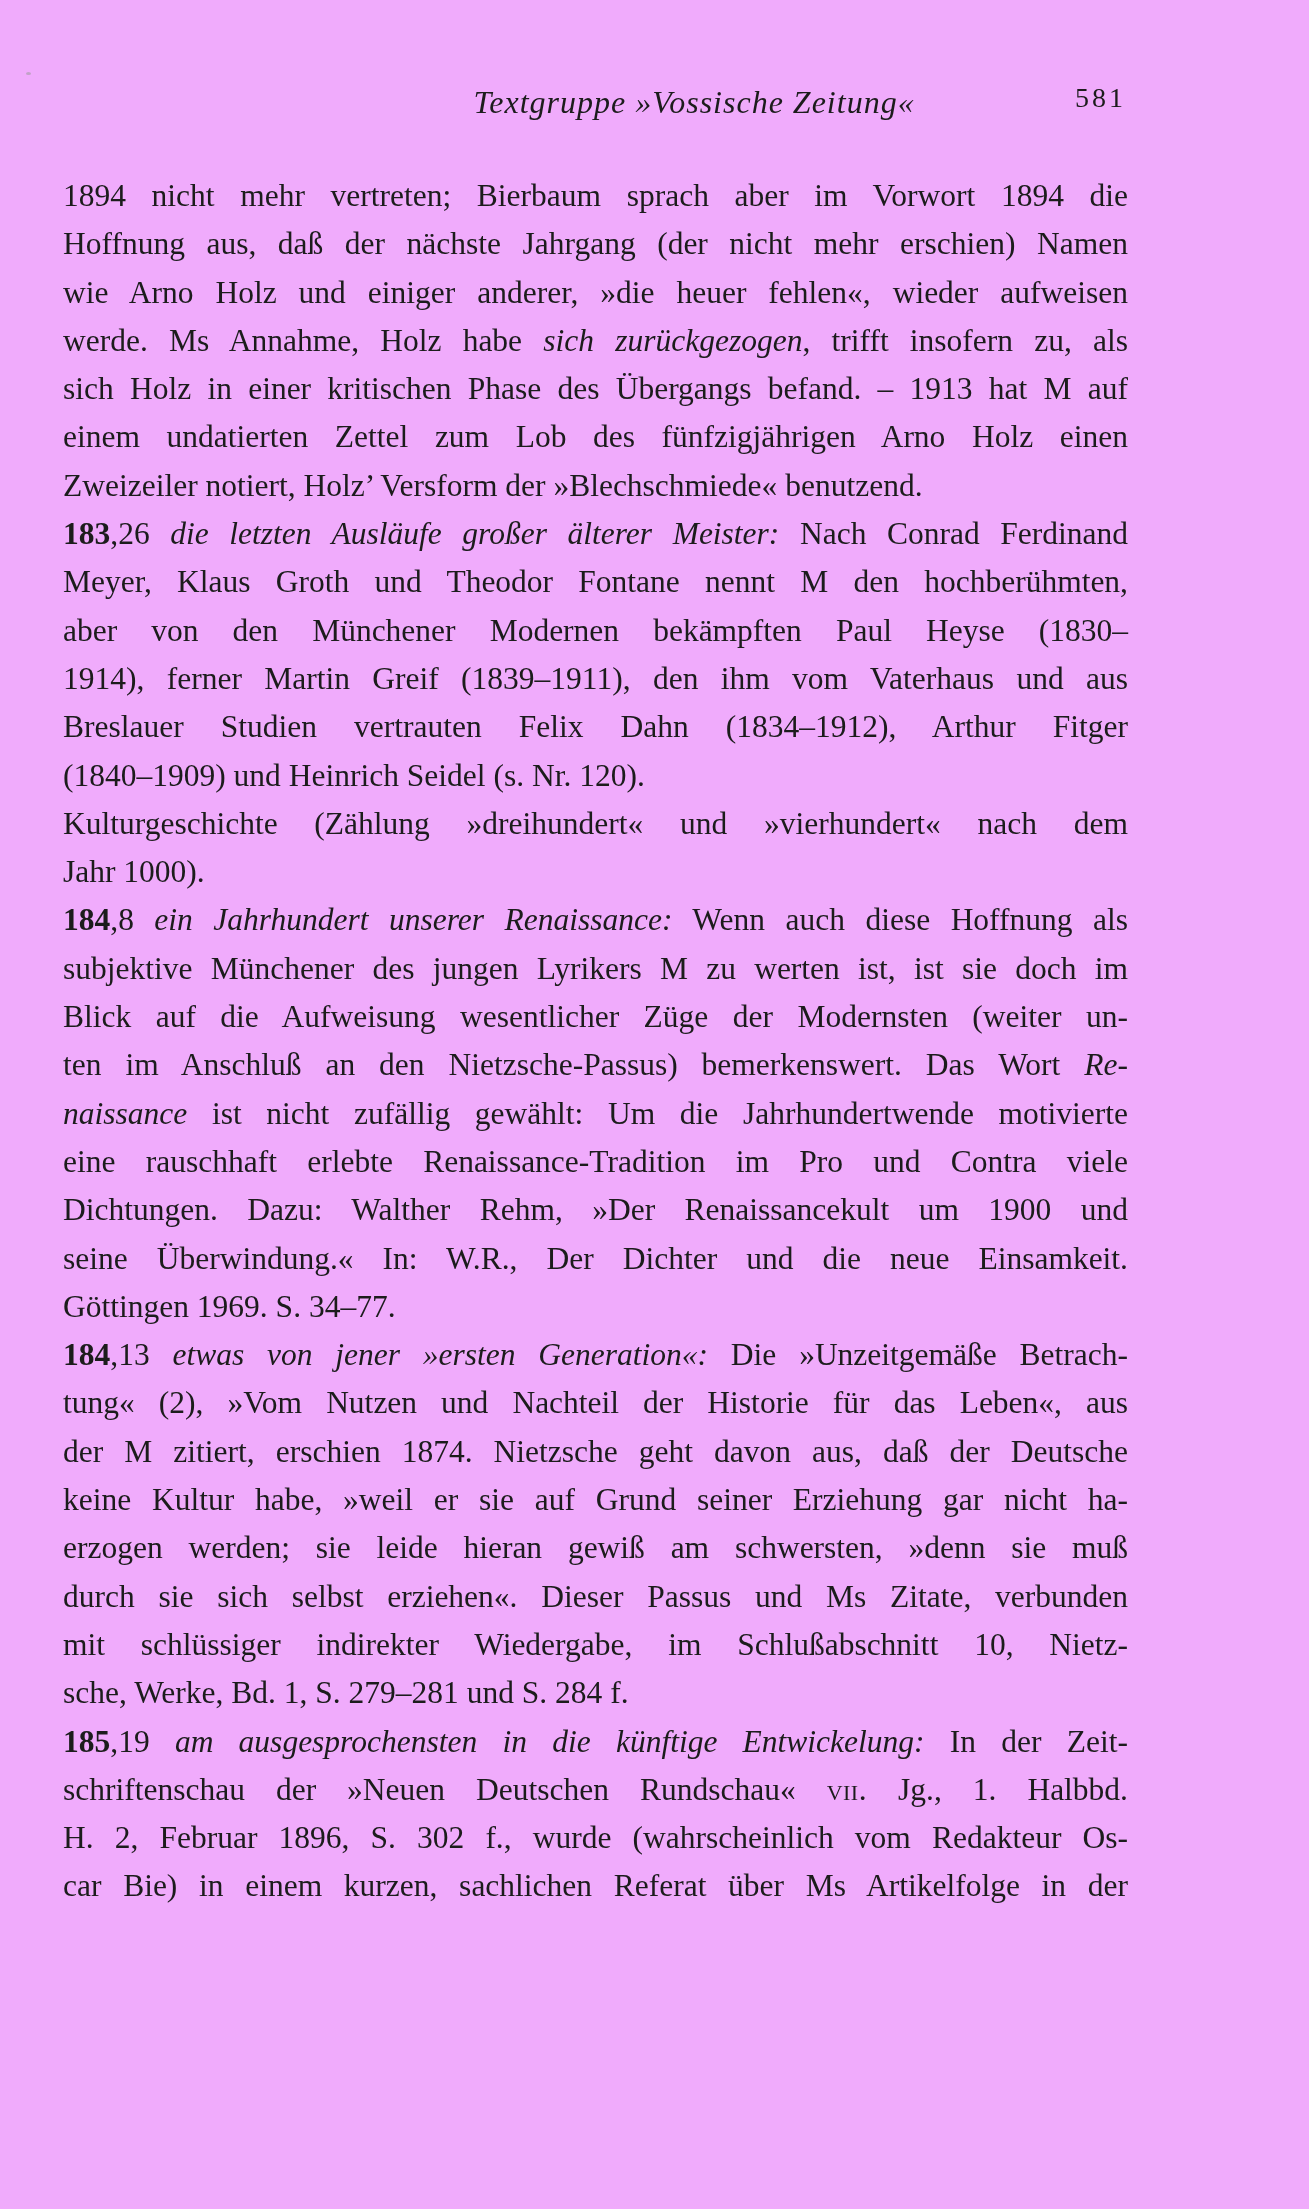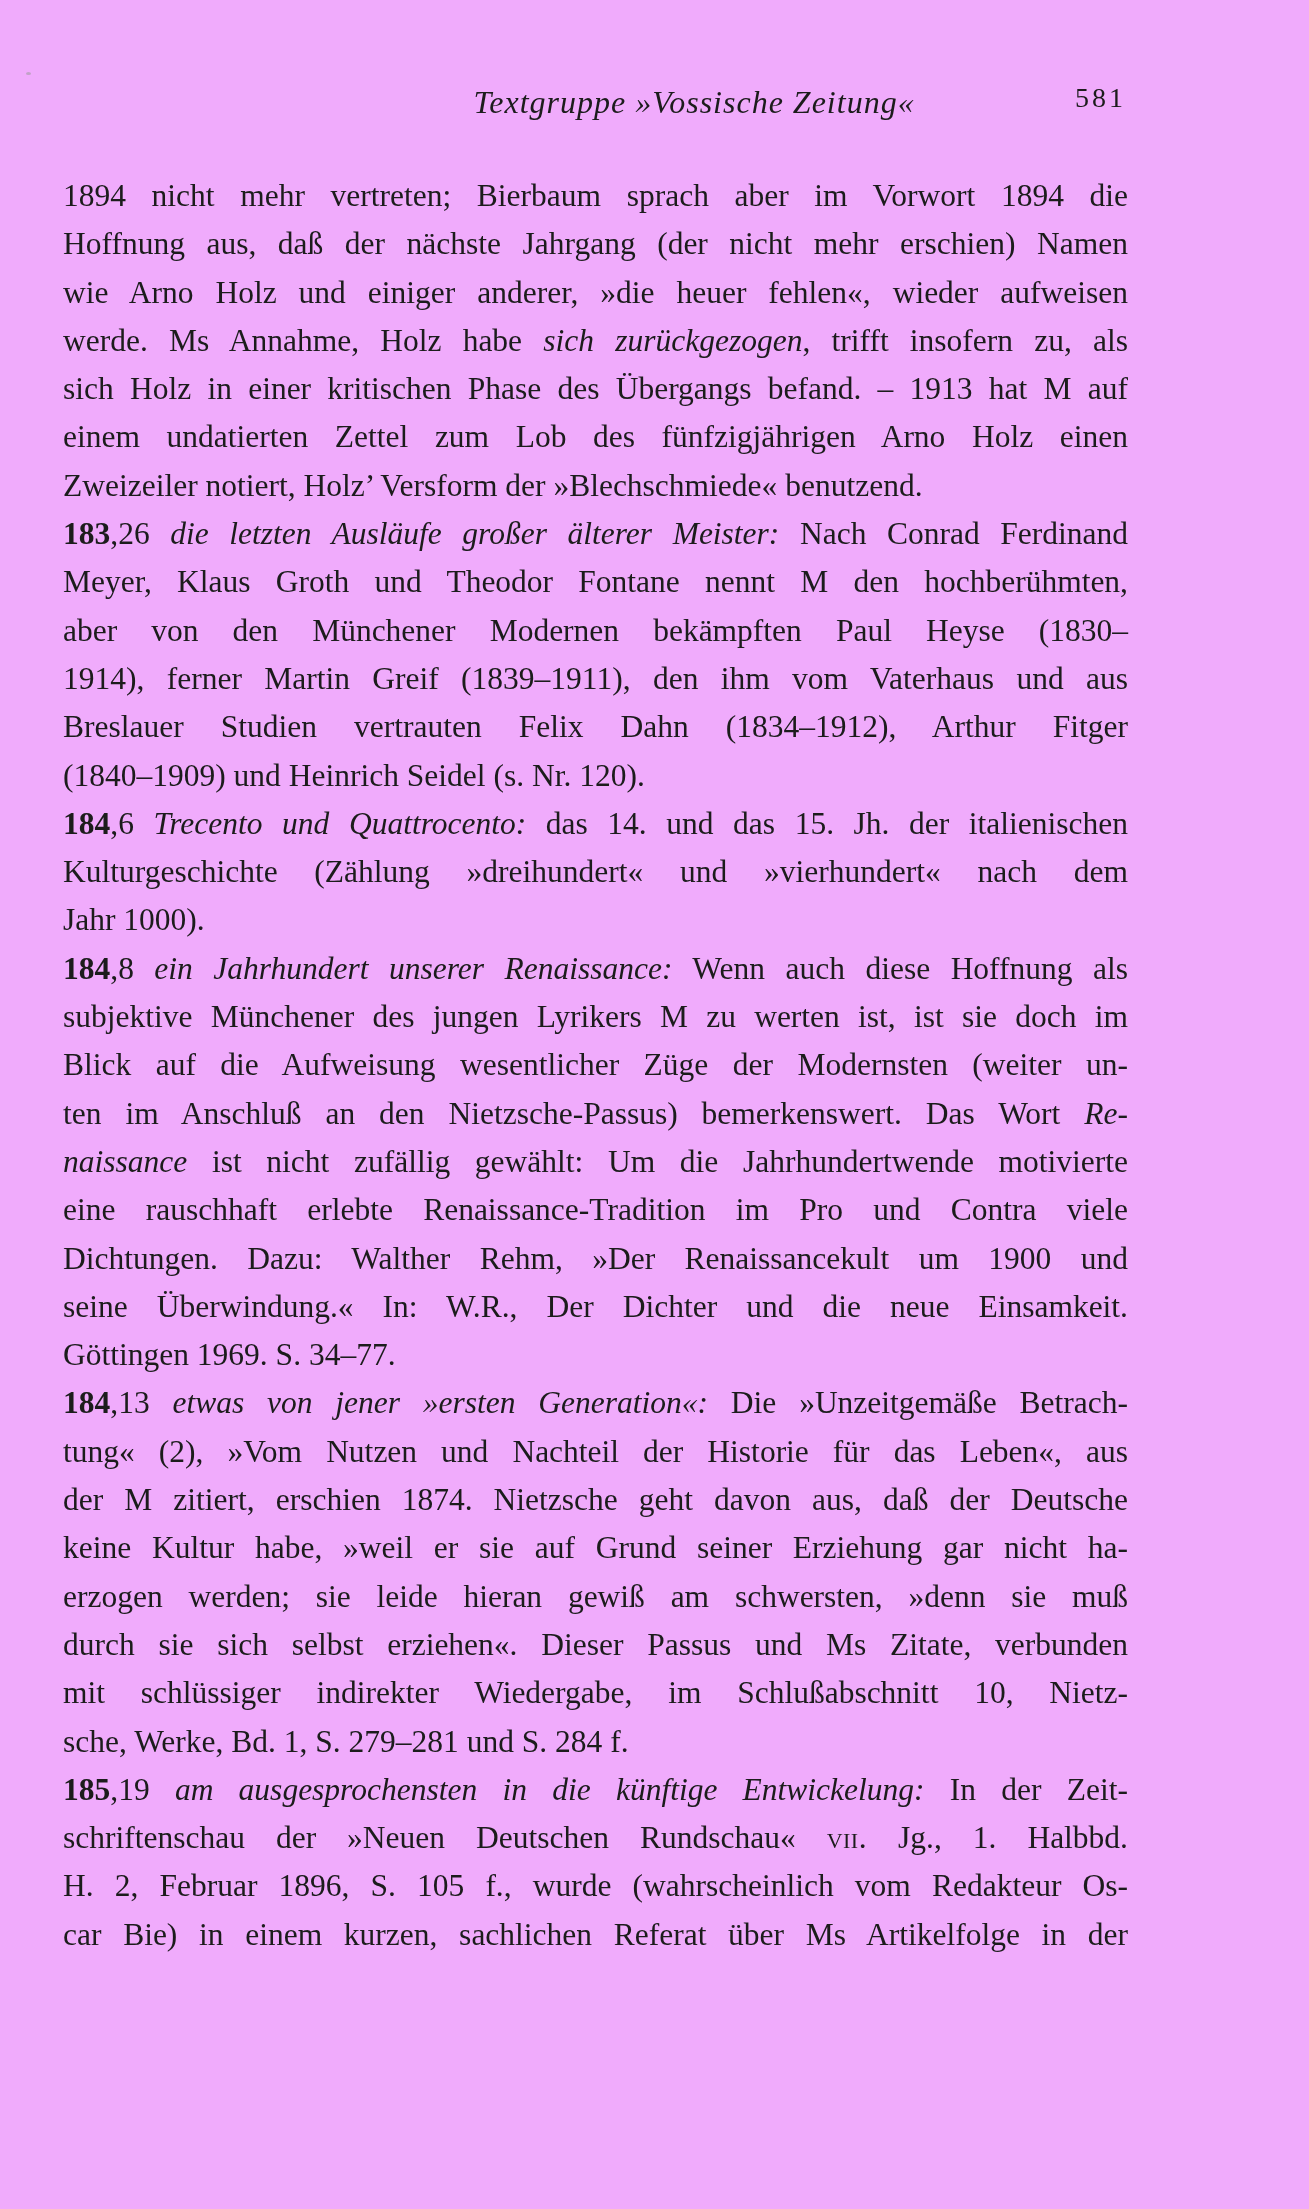--- a/index.html
+++ b/index.html
@@ -91,21 +91,20 @@
     <div>
       <div class="line"><span class="b">183</span><span class="r">,26 </span><span class="i">die letzten Ausläufe großer älterer Meister:</span><span class="r"> Nach Conrad Ferdinand</span></div>
       <div class="line"><span class="r">Meyer, Klaus Groth und Theodor Fontane nennt M den hochberühmten,</span></div>
       <div class="line"><span class="r">aber von den Münchener Modernen bekämpften Paul Heyse (1830–</span></div>
       <div class="line"><span class="r">1914), ferner Martin Greif (1839–1911), den ihm vom Vaterhaus und aus</span></div>
       <div class="line"><span class="r">Breslauer Studien vertrauten Felix Dahn (1834–1912), Arthur Fitger</span></div>
       <div class="line end"><span class="r">(1840–1909) und Heinrich Seidel (s. Nr. 120).</span></div>
     </div>
 
     <div>
-      <div class="line"><span class="b">184</span><span class="r">,6 </span><span class="i">Trecento und Quattrocento:</span><span class="r"> das 14. und das 15. Jh. der italienischen</span></div>
       <div class="line"><span class="r">Kulturgeschichte (Zählung »dreihundert« und »vierhundert« nach dem</span></div>
       <div class="line end"><span class="r">Jahr 1000).</span></div>
     </div>
 
     <div>
       <div class="line"><span class="b">184</span><span class="r">,8 </span><span class="i">ein Jahrhundert unserer Renaissance:</span><span class="r"> Wenn auch diese Hoffnung als</span></div>
       <div class="line"><span class="r">subjektive Münchener des jungen Lyrikers M zu werten ist, ist sie doch im</span></div>
       <div class="line"><span class="r">Blick auf die Aufweisung wesentlicher Züge der Modernsten (weiter un-</span></div>
       <div class="line"><span class="r">ten im Anschluß an den Nietzsche-Passus) bemerkenswert. Das Wort </span><span class="i">Re-</span></div>
       <div class="line"><span class="i">naissance</span><span class="r"> ist nicht zufällig gewählt: Um die Jahrhundertwende motivierte</span></div>
@@ -122,18 +121,18 @@
       <div class="line"><span class="r">keine Kultur habe, »weil er sie auf Grund seiner Erziehung gar nicht ha-</span></div>
       <div class="line"><span class="r">erzogen werden; sie leide hieran gewiß am schwersten, »denn sie muß</span></div>
       <div class="line"><span class="r">durch sie sich selbst erziehen«. Dieser Passus und Ms Zitate, verbunden</span></div>
       <div class="line"><span class="r">mit schlüssiger indirekter Wiedergabe, im Schlußabschnitt 10, Nietz-</span></div>
       <div class="line end"><span class="r">sche, Werke, Bd. 1, S. 279–281 und S. 284 f.</span></div>
     </div>
 
     <div>
       <div class="line"><span class="b">185</span><span class="r">,19 </span><span class="i">am ausgesprochensten in die künftige Entwickelung:</span><span class="r"> In der Zeit-</span></div>
       <div class="line"><span class="r">schriftenschau der »Neuen Deutschen Rundschau« </span><span class="sc">vii.</span><span class="r"> Jg., 1. Halbbd.</span></div>
-      <div class="line"><span class="r">H. 2, Februar 1896, S. 105 f., wurde (wahrscheinlich vom Redakteur Os-</span></div>
+      <div class="line"><span class="r">H. 2, Februar 1896, S. 302 f., wurde (wahrscheinlich vom Redakteur Os-</span></div>
       <div class="line"><span class="r">car Bie) in einem kurzen, sachlichen Referat über Ms Artikelfolge in der</span></div>
     </div>
 
   </div>
 </div>
 
 </body></html>

